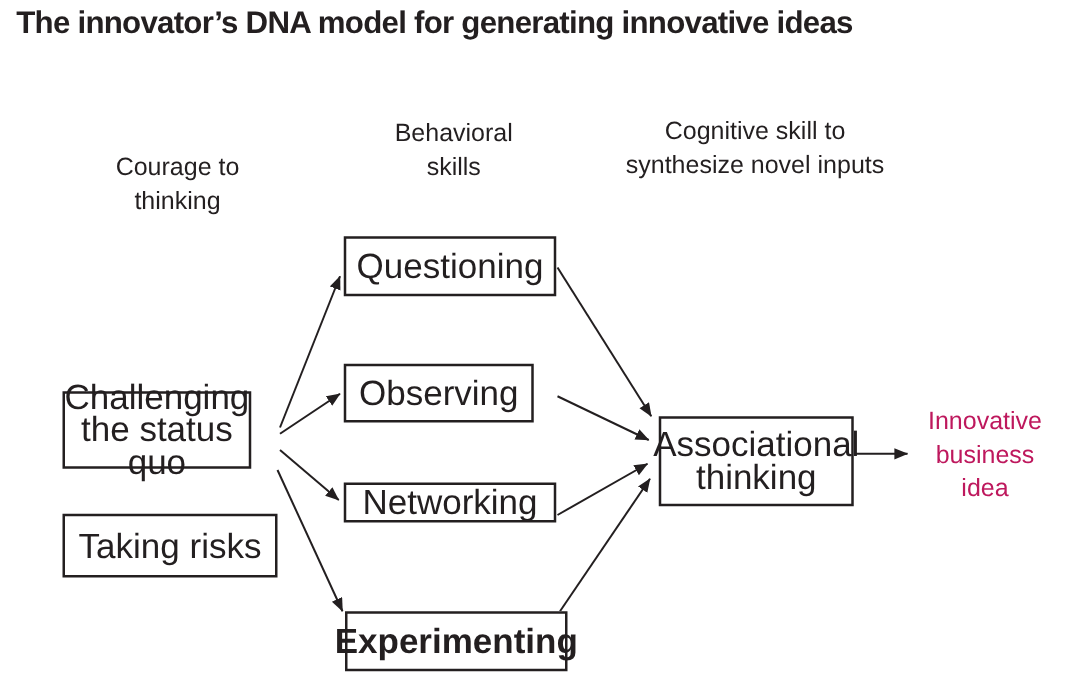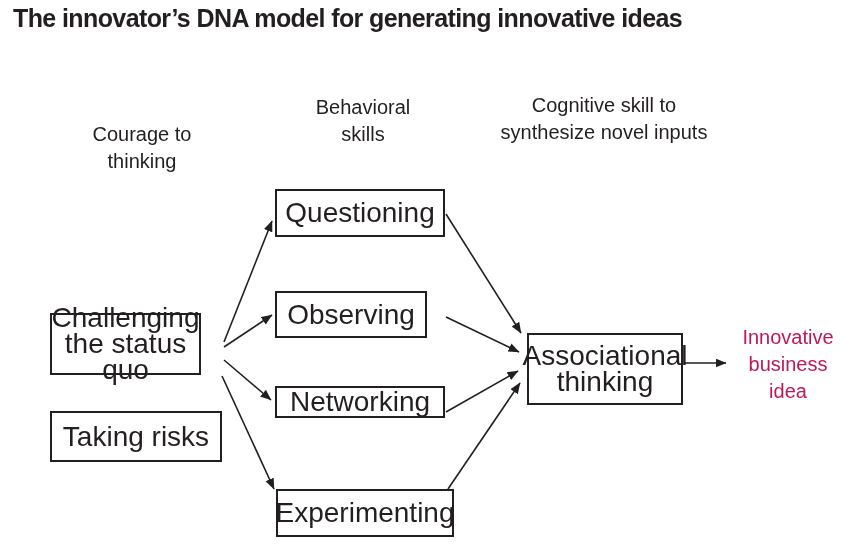--- a/index.html
+++ b/index.html
@@ -51,21 +51,21 @@
     font-size: 28px;
     line-height: 26px;
     white-space: pre-line;
     color: #231f20;
   }
   .node-challenging   { left: 50px;  top: 313px; width: 151px; height: 62px; }
   .node-taking-risks  { left: 50px;  top: 387px; width: 172px; height: 51px; margin-top: 24px; }
   .node-questioning   { left: 275px; top: 189px; width: 170px; height: 48px; }
   .node-observing     { left: 275px; top: 291px; width: 152px; height: 47px; }
   .node-networking    { left: 275px; top: 386px; width: 170px; height: 32px; }
-  .node-experimenting { left: 276px; top: 489px; width: 178px; height: 48px; }
+  .node-experimenting { left: 276px; top: 489px; width: 178px; height: 48px; font-weight: bold; }
   .node-associational { left: 527px; top: 333px; width: 156px; height: 72px; }
 
   .outcome-label {
     position: absolute;
     left: 728px;
     top: 324px;
     width: 120px;
     text-align: center;
     font-size: 20px;
     line-height: 27px;

